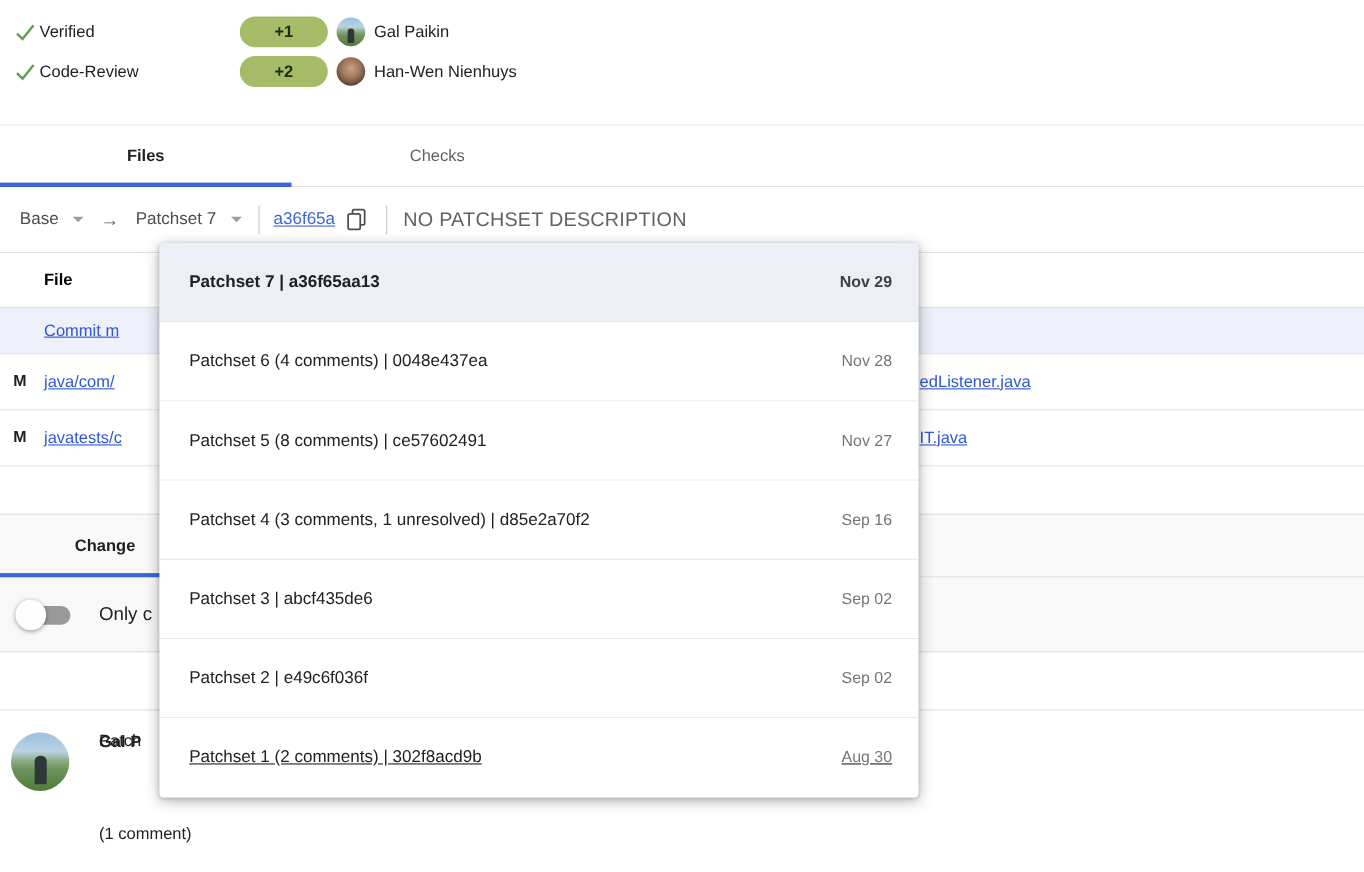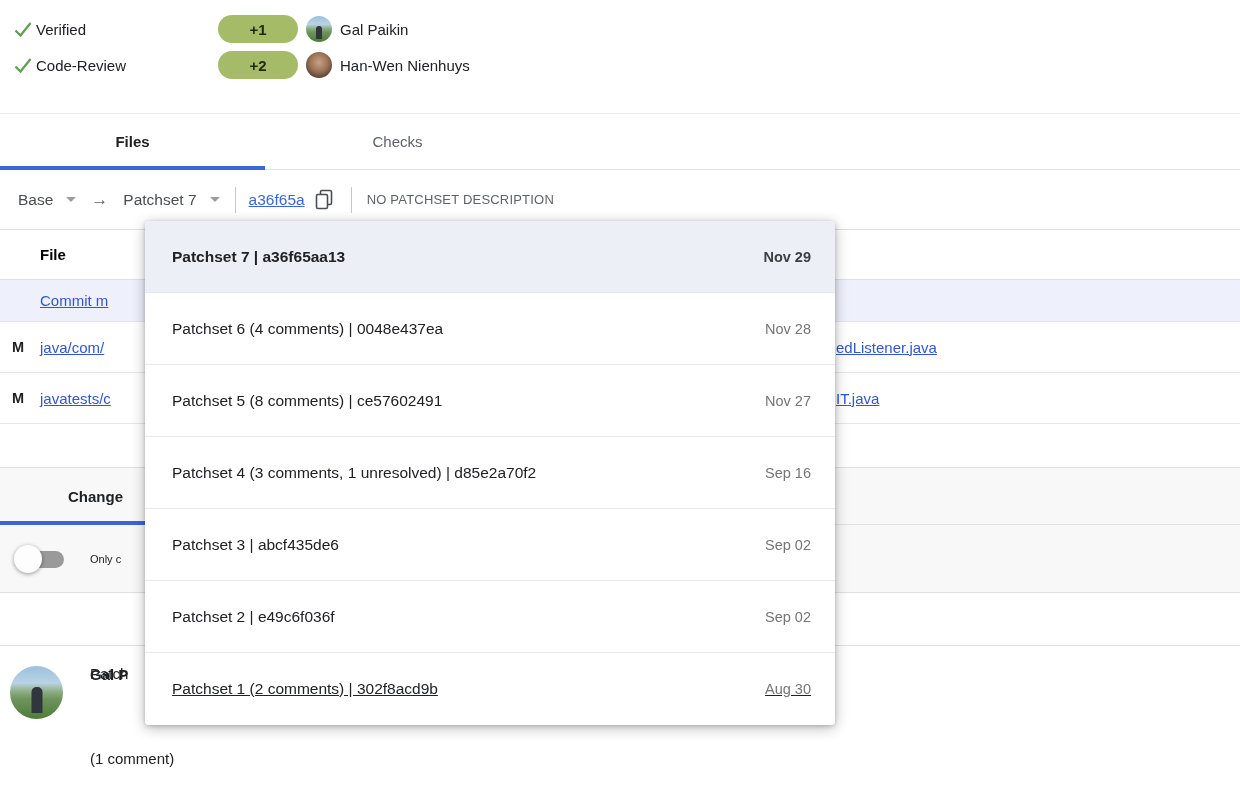--- a/index.html
+++ b/index.html
@@ -42,21 +42,21 @@
   .psbar { position:absolute; top:170px; left:0; width:1240px; height:60px;
     display:flex; align-items:center; padding-left:18px; border-bottom:1px solid #e0e0e0; }
   .ps-text { font-size:15.5px; color:#4a4d51; }
   .caret { width:0; height:0; border-left:5px solid transparent; border-right:5px solid transparent;
     border-top:5px solid #9e9e9e; margin-left:13px; cursor:pointer; }
   .ps-arrow { font-size:17px; color:#5f6368; margin-left:15px; }
   .ps-patchset { margin-left:15px; }
   .vsep { width:1px; height:26px; background:#c9c9c9; margin-left:15px; }
   .sha-link { margin-left:13px; font-size:15.5px; color:#3a66d8; text-decoration:underline; cursor:pointer; }
   .copy-btn { margin-left:9px; width:22px; height:24px; cursor:pointer; display:flex; align-items:center; }
-  .ps-desc { margin-left:15px; font-size:13px; color:#5f6368; letter-spacing:.2px; }
+  .ps-desc { margin-left:15px; font-size:18px; color:#5f6368; letter-spacing:.2px; }
 
   
   .ft-header { position:absolute; top:230px; left:0; width:1240px; height:50px;
     display:flex; align-items:center; border-bottom:1px solid #e0e0e0; }
   .ft-header .ft-title { margin-left:40px; font-size:15px; font-weight:bold; color:#000000; }
   .frow { position:absolute; left:0; width:1240px; display:flex; align-items:center;
     border-bottom:1px solid #e6e6e6; }
   .frow.r0 { top:280px; height:42px; background:#eef1fb; }
   .frow.r1 { top:322px; height:51px; }
   .frow.r2 { top:373px; height:51px; }
@@ -69,21 +69,21 @@
     border-top:1px solid #e0e0e0; border-bottom:1px solid #e0e0e0; }
   .log-tab { position:absolute; left:68px; top:0; height:100%; display:flex; align-items:center;
     font-size:15px; font-weight:bold; color:#202124; cursor:pointer; }
   .log-underline { position:absolute; bottom:-1px; left:0; width:265px; height:4px; background:#3a66d8; }
   .toggle-row { position:absolute; top:525px; left:0; width:1240px; height:68px; background:#f8f8f8;
     border-bottom:1px solid #e0e0e0; display:flex; align-items:center; }
   .toggle { position:relative; width:52px; height:28px; margin-left:14px; cursor:pointer; flex:0 0 52px; }
   .toggle-track { position:absolute; left:6px; top:6px; width:44px; height:17px; border-radius:9px; background:#9a9a9a; }
   .toggle-knob { position:absolute; left:0; top:0; width:28px; height:28px; border-radius:50%; background:#fdfdfd;
     box-shadow:0 1px 4px rgba(0,0,0,.4); }
-  .toggle-label { margin-left:24px; font-size:11px; color:#202124; }
+  .toggle-label { margin-left:24px; font-size:17px; color:#202124; }
 
   .divider { position:absolute; top:645px; left:0; width:1240px; height:1px; background:#e0e0e0; }
 
   
   .avatar-lg { position:absolute; left:10px; top:666px; width:53px; height:53px; border-radius:50%; overflow:hidden; }
   .c-author { position:absolute; left:90px; top:666px; font-size:15px; font-weight:bold; color:#202124; }
   .c-snippet { position:absolute; left:90px; top:665px; font-size:15px; color:#202124; }
   .c-count { position:absolute; left:90px; top:750px; font-size:15px; color:#202124; }
 
   

